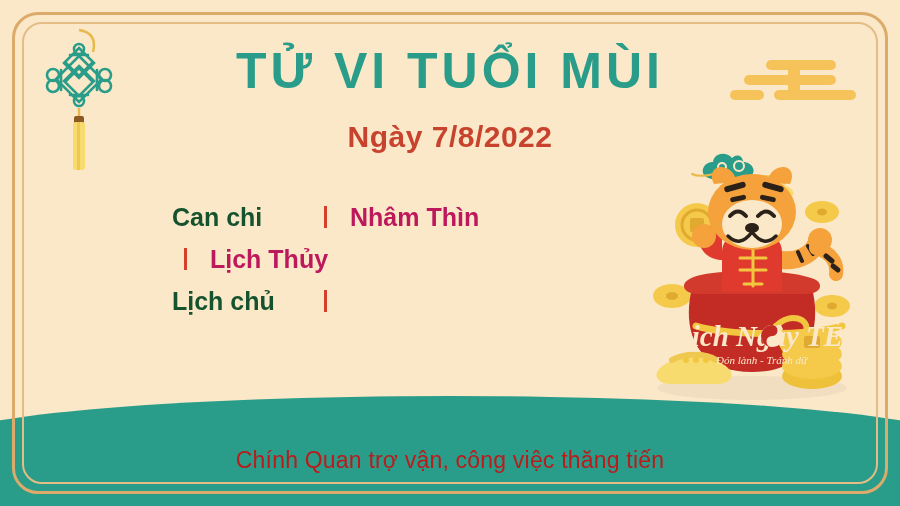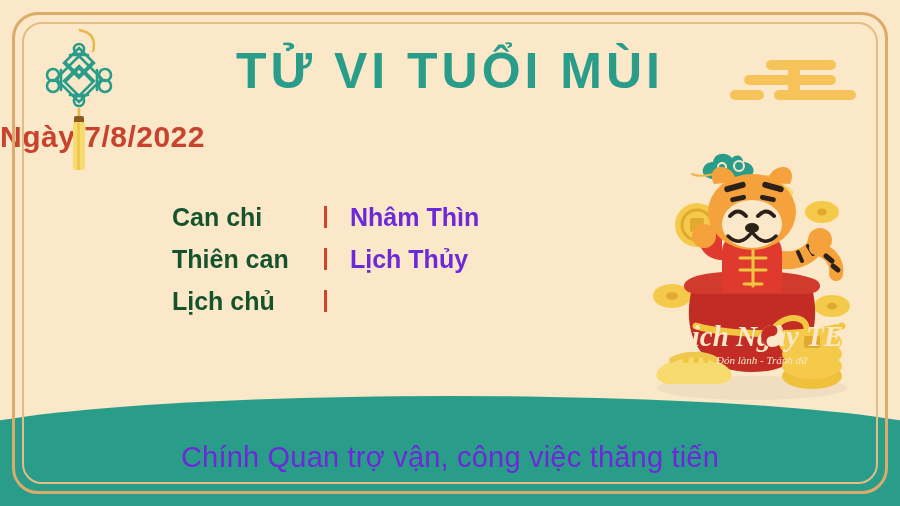--- a/index.html
+++ b/index.html
@@ -37,43 +37,43 @@
     height:150px;
     background:#2A9D8A;
     border-radius:50% 50% 0 0 / 46px 46px 0 0;
     z-index:3;
   }
   .banner-text {
     position:absolute;
     left:0; right:0;
     bottom:32px;
     text-align:center;
-    color:#6d28d9;
-    font-size:29px;
+    color:#b91c1c;
+    font-size:23px;
     font-weight:400;
     letter-spacing:.2px;
     z-index:5;
     white-space:nowrap;
   }
 
   
   .title {
     position:absolute;
     top:42px; left:0; right:0;
     text-align:center;
     color:#2A9D8A;
     font-size:50px;
     font-weight:bold;
     letter-spacing:4px;
     z-index:4;
   }
   .subtitle {
     position:absolute;
     top:120px; left:0; right:0;
-    text-align:left;
+    text-align:center;
     color:#C8432E;
     font-size:30px;
     font-weight:bold;
     letter-spacing:.5px;
     z-index:4;
   }
 
   
   .info-table {
     position:absolute;
@@ -96,21 +96,21 @@
     width:26px;
     display:flex;
     justify-content:center;
   }
   .info-sep i {
     display:block;
     width:3px; height:22px;
     background:#D6402A;
   }
   .info-value {
-    color:#6d28d9;
+    color:#be185d;
     font-size:25px;
     font-weight:bold;
     padding-left:12px;
   }
 
   
   .knot { position:absolute; left:36px; top:22px; z-index:4; }
 
   
   .cloud-bars { position:absolute; right:42px; top:58px; z-index:4; }
@@ -136,21 +136,20 @@
 
   <div class="info-table">
     <div class="info-row">
       <div class="info-label">Can chi</div>
       <div class="info-sep">
           <i></i>
         </div>
       <div class="info-value">Nhâm Thìn</div>
     </div>
     <div class="info-row">
-      <div class="info-label">Thiên can</div>
       <div class="info-sep">
           <i></i>
         </div>
       <div class="info-value">Lịch Thủy</div>
     </div>
     <div class="info-row">
       <div class="info-label">Lịch chủ</div>
       <div class="info-sep">
           <i></i>
         </div>

